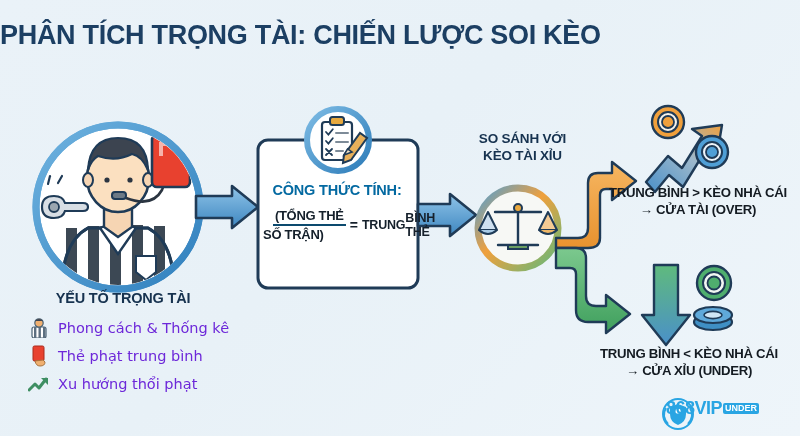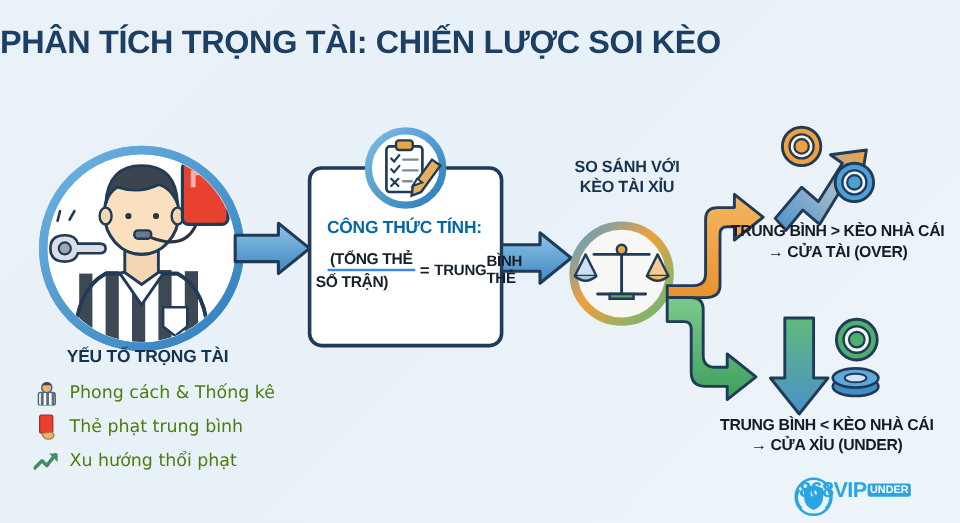--- a/index.html
+++ b/index.html
@@ -70,21 +70,21 @@
     width: 26px;
     height: 24px;
     flex: 0 0 26px;
     display: flex;
     align-items: center;
     justify-content: center;
     margin-right: 6px;
   }
   .legend-label {
     font-size: 14.5px;
-    color: #4d7c0f;
+    color: #6d28d9;
     white-space: nowrap;
     font-family: "DejaVu Sans", sans-serif;
   }
 
   
   .formula-title {
     position: absolute;
     left: 262px;
     top: 182px;
     width: 150px;
@@ -108,21 +108,21 @@
     display: flex;
     flex-direction: column;
     align-items: center;
     font-size: 13px;
     font-weight: bold;
     color: #15202b;
     letter-spacing: -0.3px;
   }
   .frac .num {
     padding: 0 2px 1px 2px;
-    border-bottom: 2px solid #3b82f6;
+    border-bottom: 2px solid #0c4a6e;
     white-space: nowrap;
     margin-left: 32px;
   }
   .frac .den {
     padding-top: 1px;
     white-space: nowrap;
   }
   .eq {
     font-size: 14px;
     font-weight: bold;

